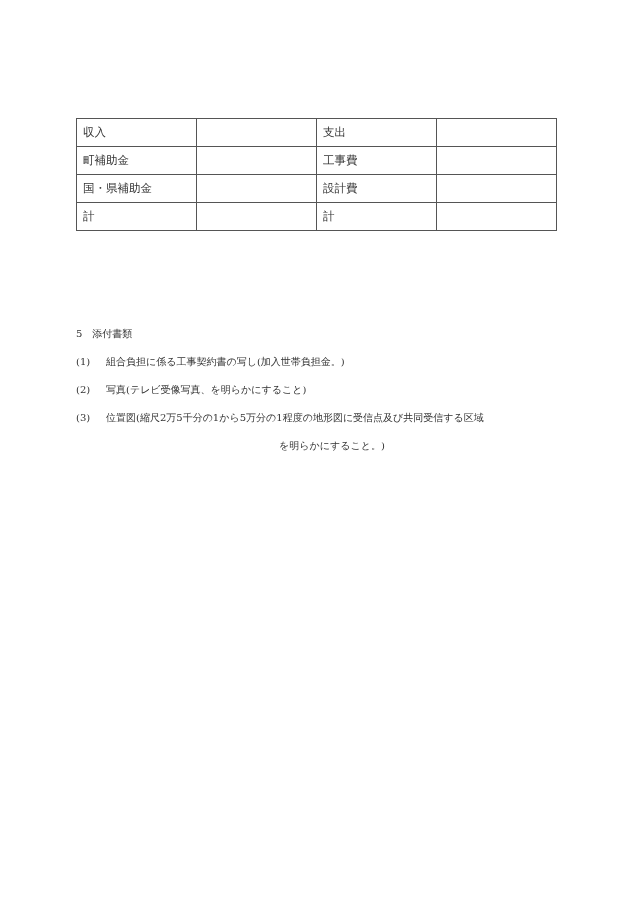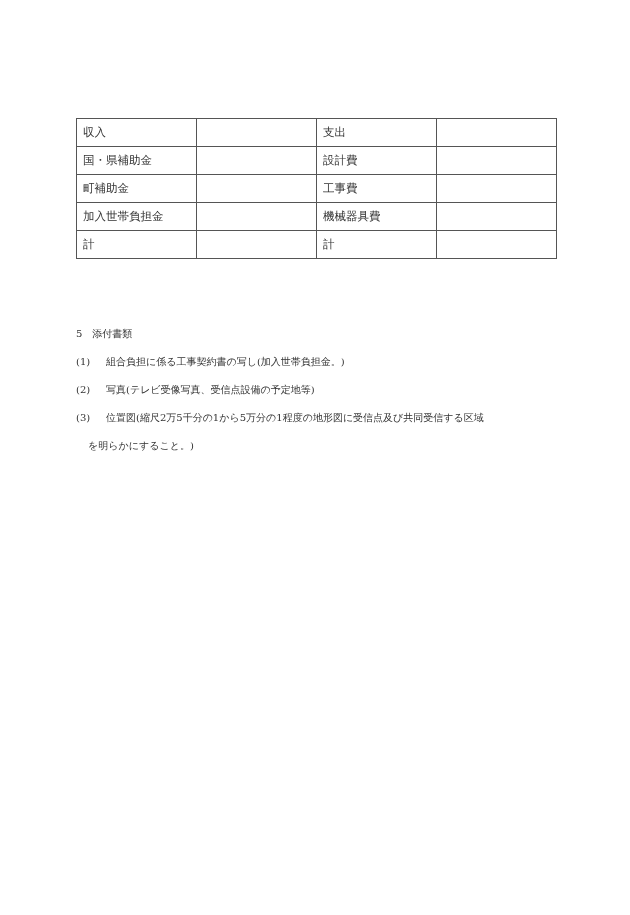--- a/index.html
+++ b/index.html
@@ -7,67 +7,61 @@
       font-family: "DejaVu Serif", "Liberation Serif", serif; color: #333; }
     .page { position: absolute; left: 0; top: 0; width: 598px; height: 915px; background: #fff; margin-top: 36px; }
     table.budget { position: absolute; left: 76px; top: 82px; border-collapse: collapse; width: 481px; }
     table.budget td { border: 1px solid #555; height: 28px; padding: 0 0 0 6px;
       font-size: 11.5px; vertical-align: middle; box-sizing: border-box; }
     table.budget td.c { width: 120px; }
     .attach { position: absolute; left: 76px; top: 288px; width: 500px; font-size: 10px; }
     .attach .heading { height: 28px; line-height: 20px; }
     .attach .item { height: 28px; line-height: 20px; white-space: nowrap; }
     .attach .num { display: inline-block; width: 30px; }
-    .attach .cont { padding-left: 12px; }
+    .attach .cont { padding-left: 12px; text-align: center; }
   </style>
 </head>
 <body>
 
 <div class="page">
   <table class="budget">
     <tbody>
       <tr>
         <td class="c">収入</td>
         <td class="c"></td>
         <td class="c">支出</td>
         <td class="c"></td>
       </tr>
       <tr>
-        <td>国・県補助金</td>
-        <td></td>
-        <td>設計費</td>
-        <td></td>
-      </tr>
-      <tr>
         <td>町補助金</td>
         <td></td>
         <td>工事費</td>
         <td></td>
       </tr>
       <tr>
-        <td>加入世帯負担金</td>
+        <td>国・県補助金</td>
         <td></td>
-        <td>機械器具費</td>
+        <td>設計費</td>
         <td></td>
       </tr>
       <tr>
         <td>計</td>
         <td></td>
         <td>計</td>
         <td></td>
       </tr>
     </tbody>
   </table>
 
   <div class="attach">
     <div class="heading">5　添付書類</div>
     <div class="item">
       <span class="num">(1)</span><span>組合負担に係る工事契約書の写し(加入世帯負担金。)</span>
     </div>
     <div class="item">
-      <span class="num">(2)</span><span>写真(テレビ受像写真、受信点設備の予定地等)</span>
+      <span class="num">(2)</span><span>写真(テレビ受像写真、を明らかにすること)</span>
     </div>
     <div class="item">
       <span class="num">(3)</span><span>位置図(縮尺2万5千分の1から5万分の1程度の地形図に受信点及び共同受信する区域</span>
     </div>
     <div class="item cont">を明らかにすること。)</div>
   </div>
 </div>
 
 </body></html>

